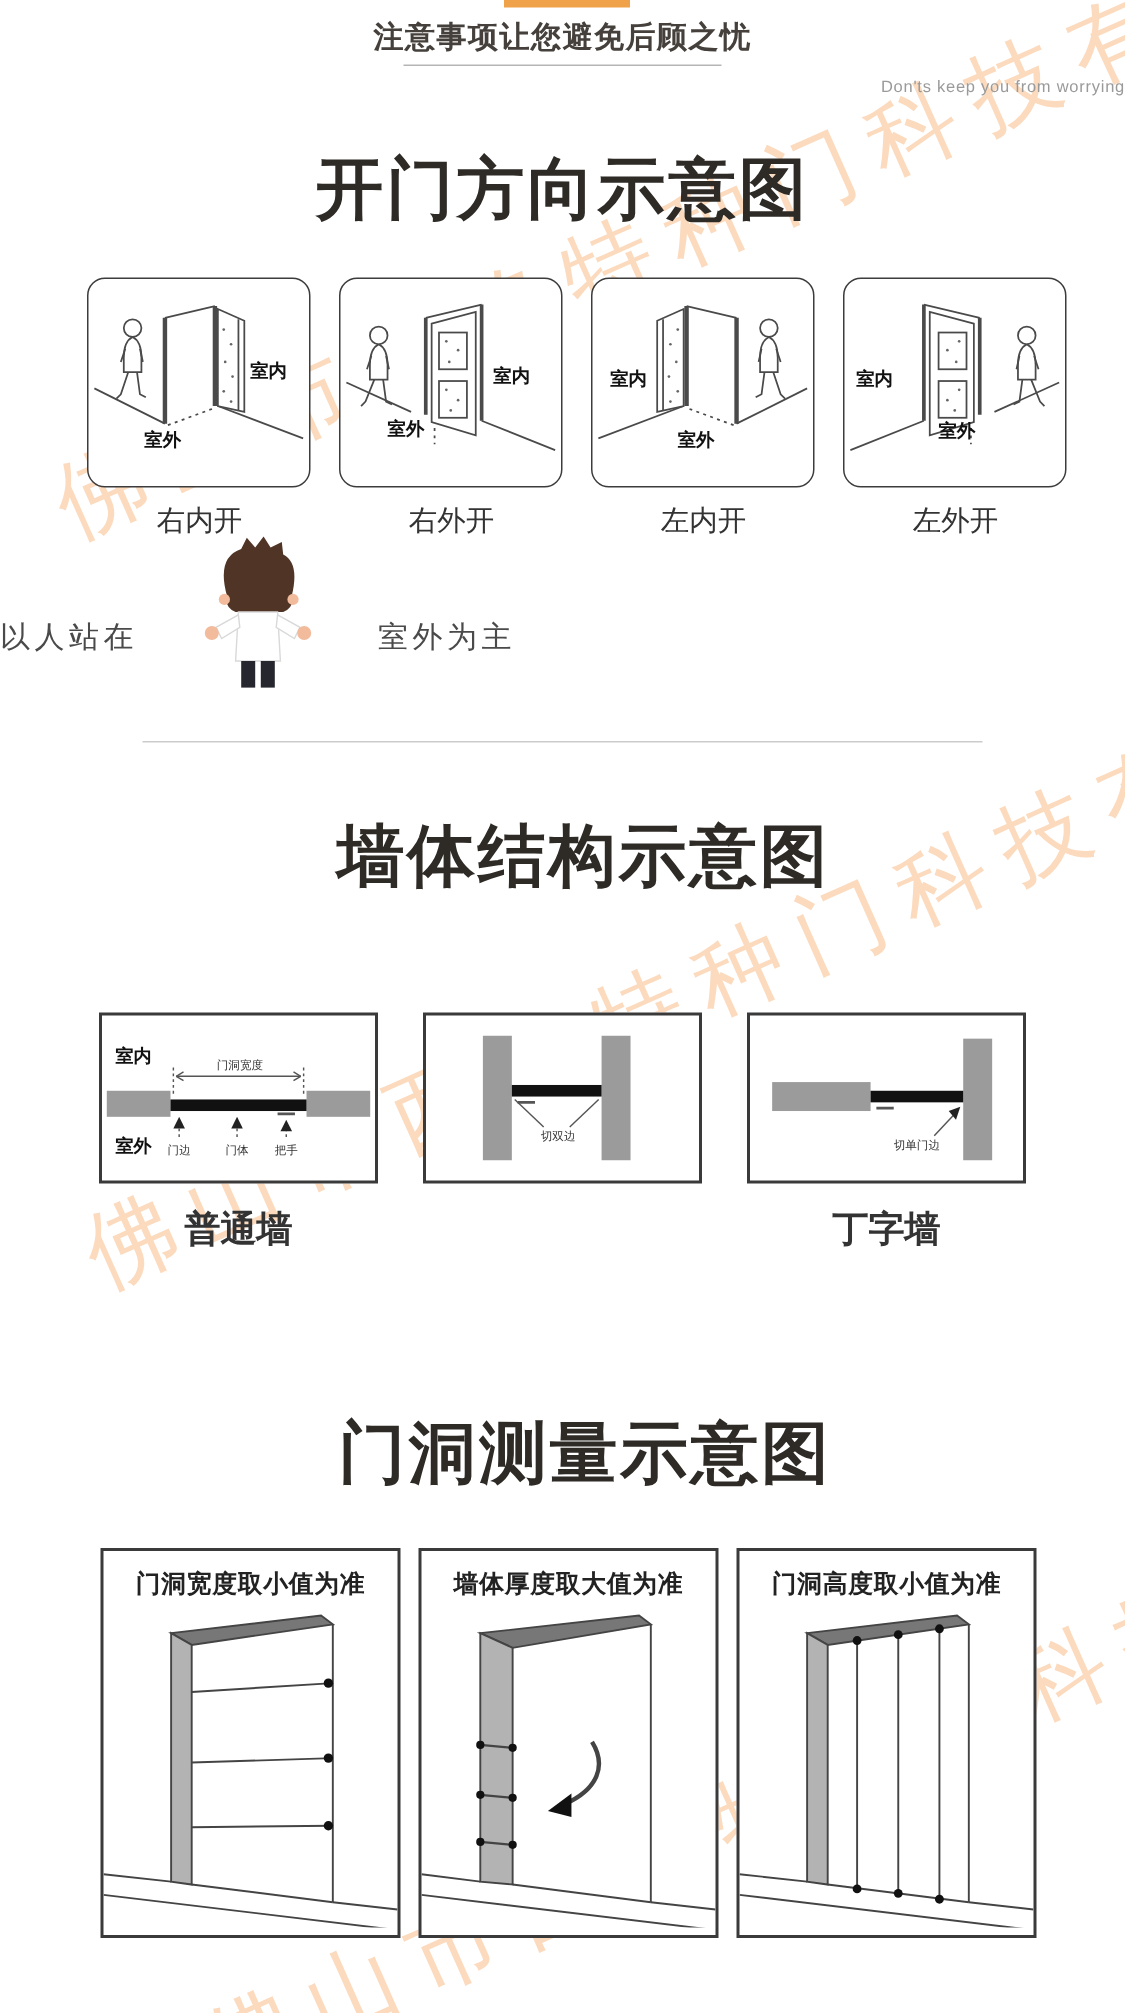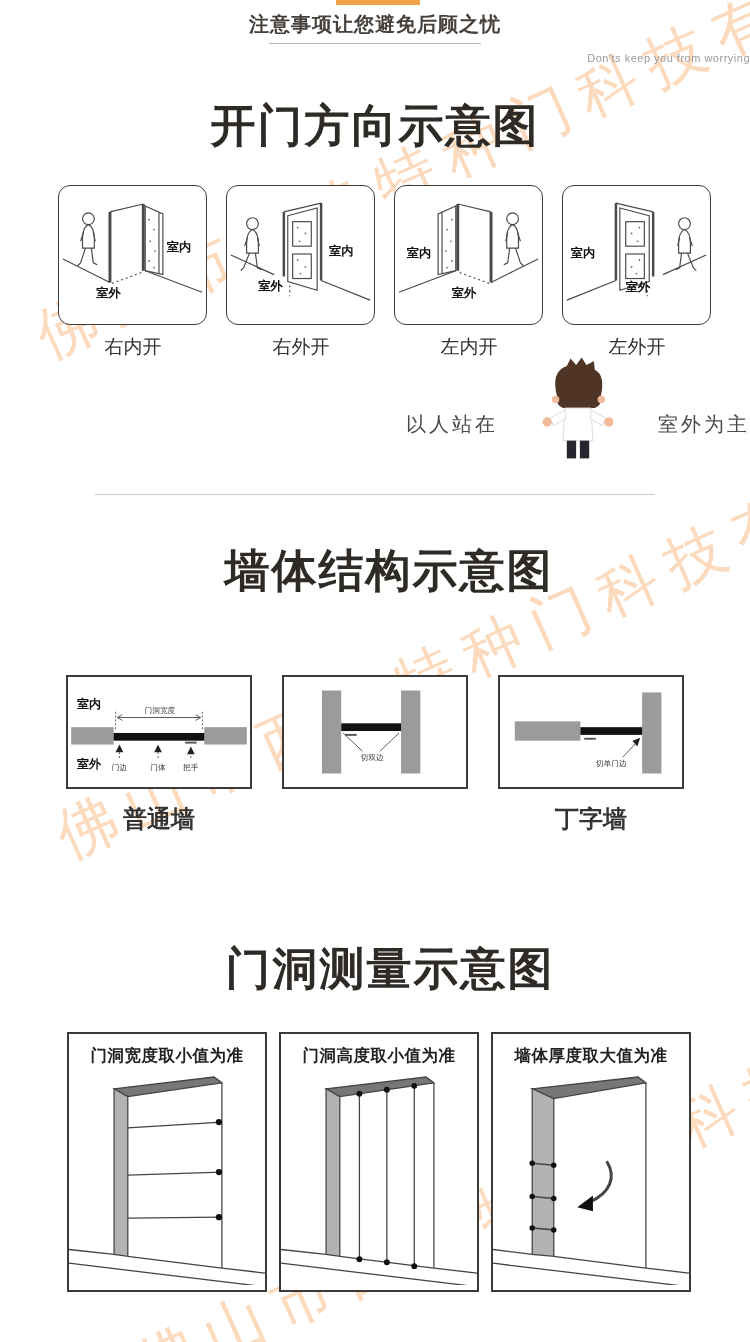--- a/index.html
+++ b/index.html
@@ -23,21 +23,21 @@
   
   .door-row{position:absolute;top:185px;left:58px;width:654px;display:flex;gap:18px;}
   .door-cell{width:150px;}
   .door-box{width:147px;height:138px;border:1.5px solid #3c3c3c;border-radius:12px;
             background:#fff;overflow:hidden;}
   .door-cap{margin-top:9px;text-align:center;font-size:19px;font-weight:500;color:#333;}
   .diag-label{font-family:"DejaVu Serif","Liberation Serif",serif;font-weight:bold;
               font-size:12.5px;fill:#111;}
   
   .note-row{position:absolute;top:352px;left:0;width:100%;display:flex;
-            justify-content:flex-end;align-items:flex-end;gap:24px;}
+            justify-content:flex-start;align-items:flex-end;gap:24px;}
   .note-text{font-size:20px;color:#4a4a4a;letter-spacing:3px;margin-bottom:26px;}
   
   .divider1{position:absolute;top:494px;left:95px;width:560px;height:1px;background:#ccc;}
   
   .wall-row{position:absolute;top:675px;left:66px;width:618px;display:flex;gap:30px;}
   .wall-cell{width:186px;}
   .wall-box{width:182px;height:110px;border:2px solid #3a3a3a;background:#fff;}
   .wall-cap{margin-top:14px;text-align:center;font-size:24px;font-weight:700;color:#333;}
   .tiny-label{font-family:"DejaVu Serif","Liberation Serif",serif;font-size:8px;fill:#333;}
   
@@ -309,44 +309,20 @@
           <line x1="60" y1="110" x2="156" y2="107"></line>
           <line x1="60" y1="154" x2="156" y2="153"></line>
         </g>
         <circle cx="153" cy="56" r="3.2" fill="#111"></circle>
         <circle cx="153" cy="107" r="3.2" fill="#111"></circle>
         <circle cx="153" cy="153" r="3.2" fill="#111"></circle>
       </svg>
     </div>
 
     <div class="meas-box">
-      <div class="meas-head">门洞高度取小值为准</div>
-      <svg width="196" height="218" viewBox="0 0 200 222">
-        <g stroke="#444" stroke-width="1.3" fill="none">
-          <polygon points="46,22 148,10 156,16 60,30" fill="#777"></polygon>
-          <polygon points="46,22 60,30 60,193 46,191" fill="#B3B3B3"></polygon>
-          <line x1="156" y1="16" x2="156" y2="205"></line>
-          <line x1="60" y1="193" x2="156" y2="205"></line>
-          <line x1="0" y1="186" x2="46" y2="191"></line>
-          <line x1="156" y1="205" x2="200" y2="210"></line>
-          <line x1="0" y1="200" x2="200" y2="224"></line>
-          <line x1="80" y1="27" x2="80" y2="196"></line>
-          <line x1="108" y1="23" x2="108" y2="199"></line>
-          <line x1="136" y1="19" x2="136" y2="203"></line>
-        </g>
-        <circle cx="80" cy="27" r="3" fill="#111"></circle>
-          <circle cx="80" cy="196" r="3" fill="#111"></circle>
-        <circle cx="108" cy="23" r="3" fill="#111"></circle>
-          <circle cx="108" cy="199" r="3" fill="#111"></circle>
-        <circle cx="136" cy="19" r="3" fill="#111"></circle>
-          <circle cx="136" cy="203" r="3" fill="#111"></circle>
-      </svg>
-    </div>
-
-    <div class="meas-box">
       <div class="meas-head">墙体厚度取大值为准</div>
       <svg width="196" height="218" viewBox="0 0 200 222">
         <g stroke="#444" stroke-width="1.3" fill="none">
           <polygon points="40,22 148,10 156,16 62,32" fill="#777"></polygon>
           <polygon points="40,22 62,32 62,193 40,191" fill="#B3B3B3"></polygon>
           <line x1="156" y1="16" x2="156" y2="205"></line>
           <line x1="62" y1="193" x2="156" y2="205"></line>
           <line x1="0" y1="186" x2="40" y2="191"></line>
           <line x1="156" y1="205" x2="200" y2="210"></line>
           <line x1="0" y1="200" x2="200" y2="224"></line>
@@ -357,15 +333,39 @@
         </g>
         <circle cx="40" cy="98" r="2.8" fill="#111"></circle>
           <circle cx="62" cy="100" r="2.8" fill="#111"></circle>
         <circle cx="40" cy="132" r="2.8" fill="#111"></circle>
           <circle cx="62" cy="134" r="2.8" fill="#111"></circle>
         <circle cx="40" cy="164" r="2.8" fill="#111"></circle>
           <circle cx="62" cy="166" r="2.8" fill="#111"></circle>
         <polygon points="86,143 102,131 102,147" fill="#111"></polygon>
       </svg>
     </div>
+
+    <div class="meas-box">
+      <div class="meas-head">门洞高度取小值为准</div>
+      <svg width="196" height="218" viewBox="0 0 200 222">
+        <g stroke="#444" stroke-width="1.3" fill="none">
+          <polygon points="46,22 148,10 156,16 60,30" fill="#777"></polygon>
+          <polygon points="46,22 60,30 60,193 46,191" fill="#B3B3B3"></polygon>
+          <line x1="156" y1="16" x2="156" y2="205"></line>
+          <line x1="60" y1="193" x2="156" y2="205"></line>
+          <line x1="0" y1="186" x2="46" y2="191"></line>
+          <line x1="156" y1="205" x2="200" y2="210"></line>
+          <line x1="0" y1="200" x2="200" y2="224"></line>
+          <line x1="80" y1="27" x2="80" y2="196"></line>
+          <line x1="108" y1="23" x2="108" y2="199"></line>
+          <line x1="136" y1="19" x2="136" y2="203"></line>
+        </g>
+        <circle cx="80" cy="27" r="3" fill="#111"></circle>
+          <circle cx="80" cy="196" r="3" fill="#111"></circle>
+        <circle cx="108" cy="23" r="3" fill="#111"></circle>
+          <circle cx="108" cy="199" r="3" fill="#111"></circle>
+        <circle cx="136" cy="19" r="3" fill="#111"></circle>
+          <circle cx="136" cy="203" r="3" fill="#111"></circle>
+      </svg>
+    </div>
   </div>
 
 </div>
 
 </body></html>

